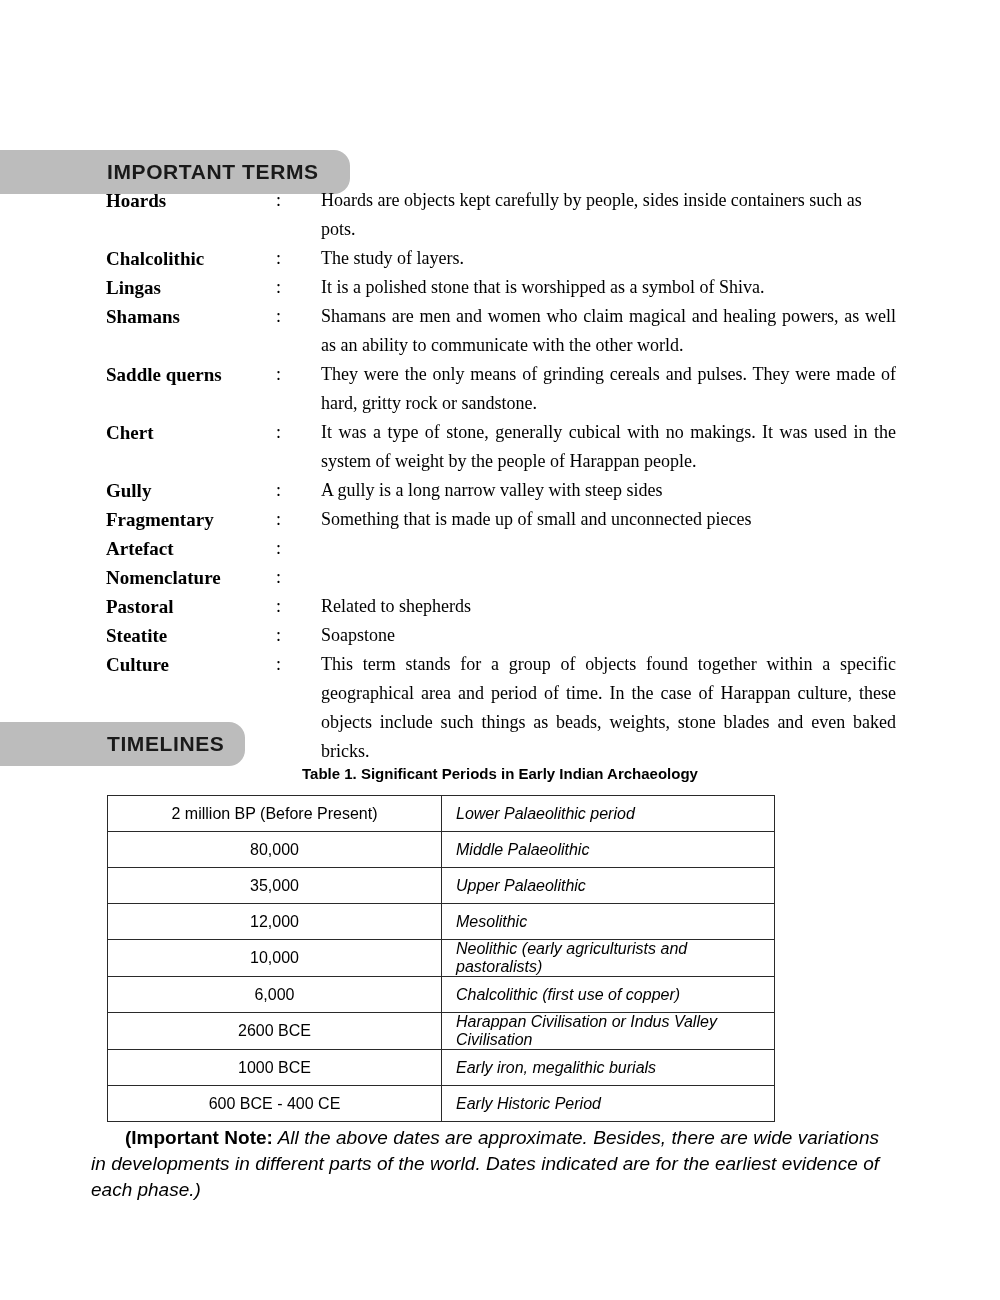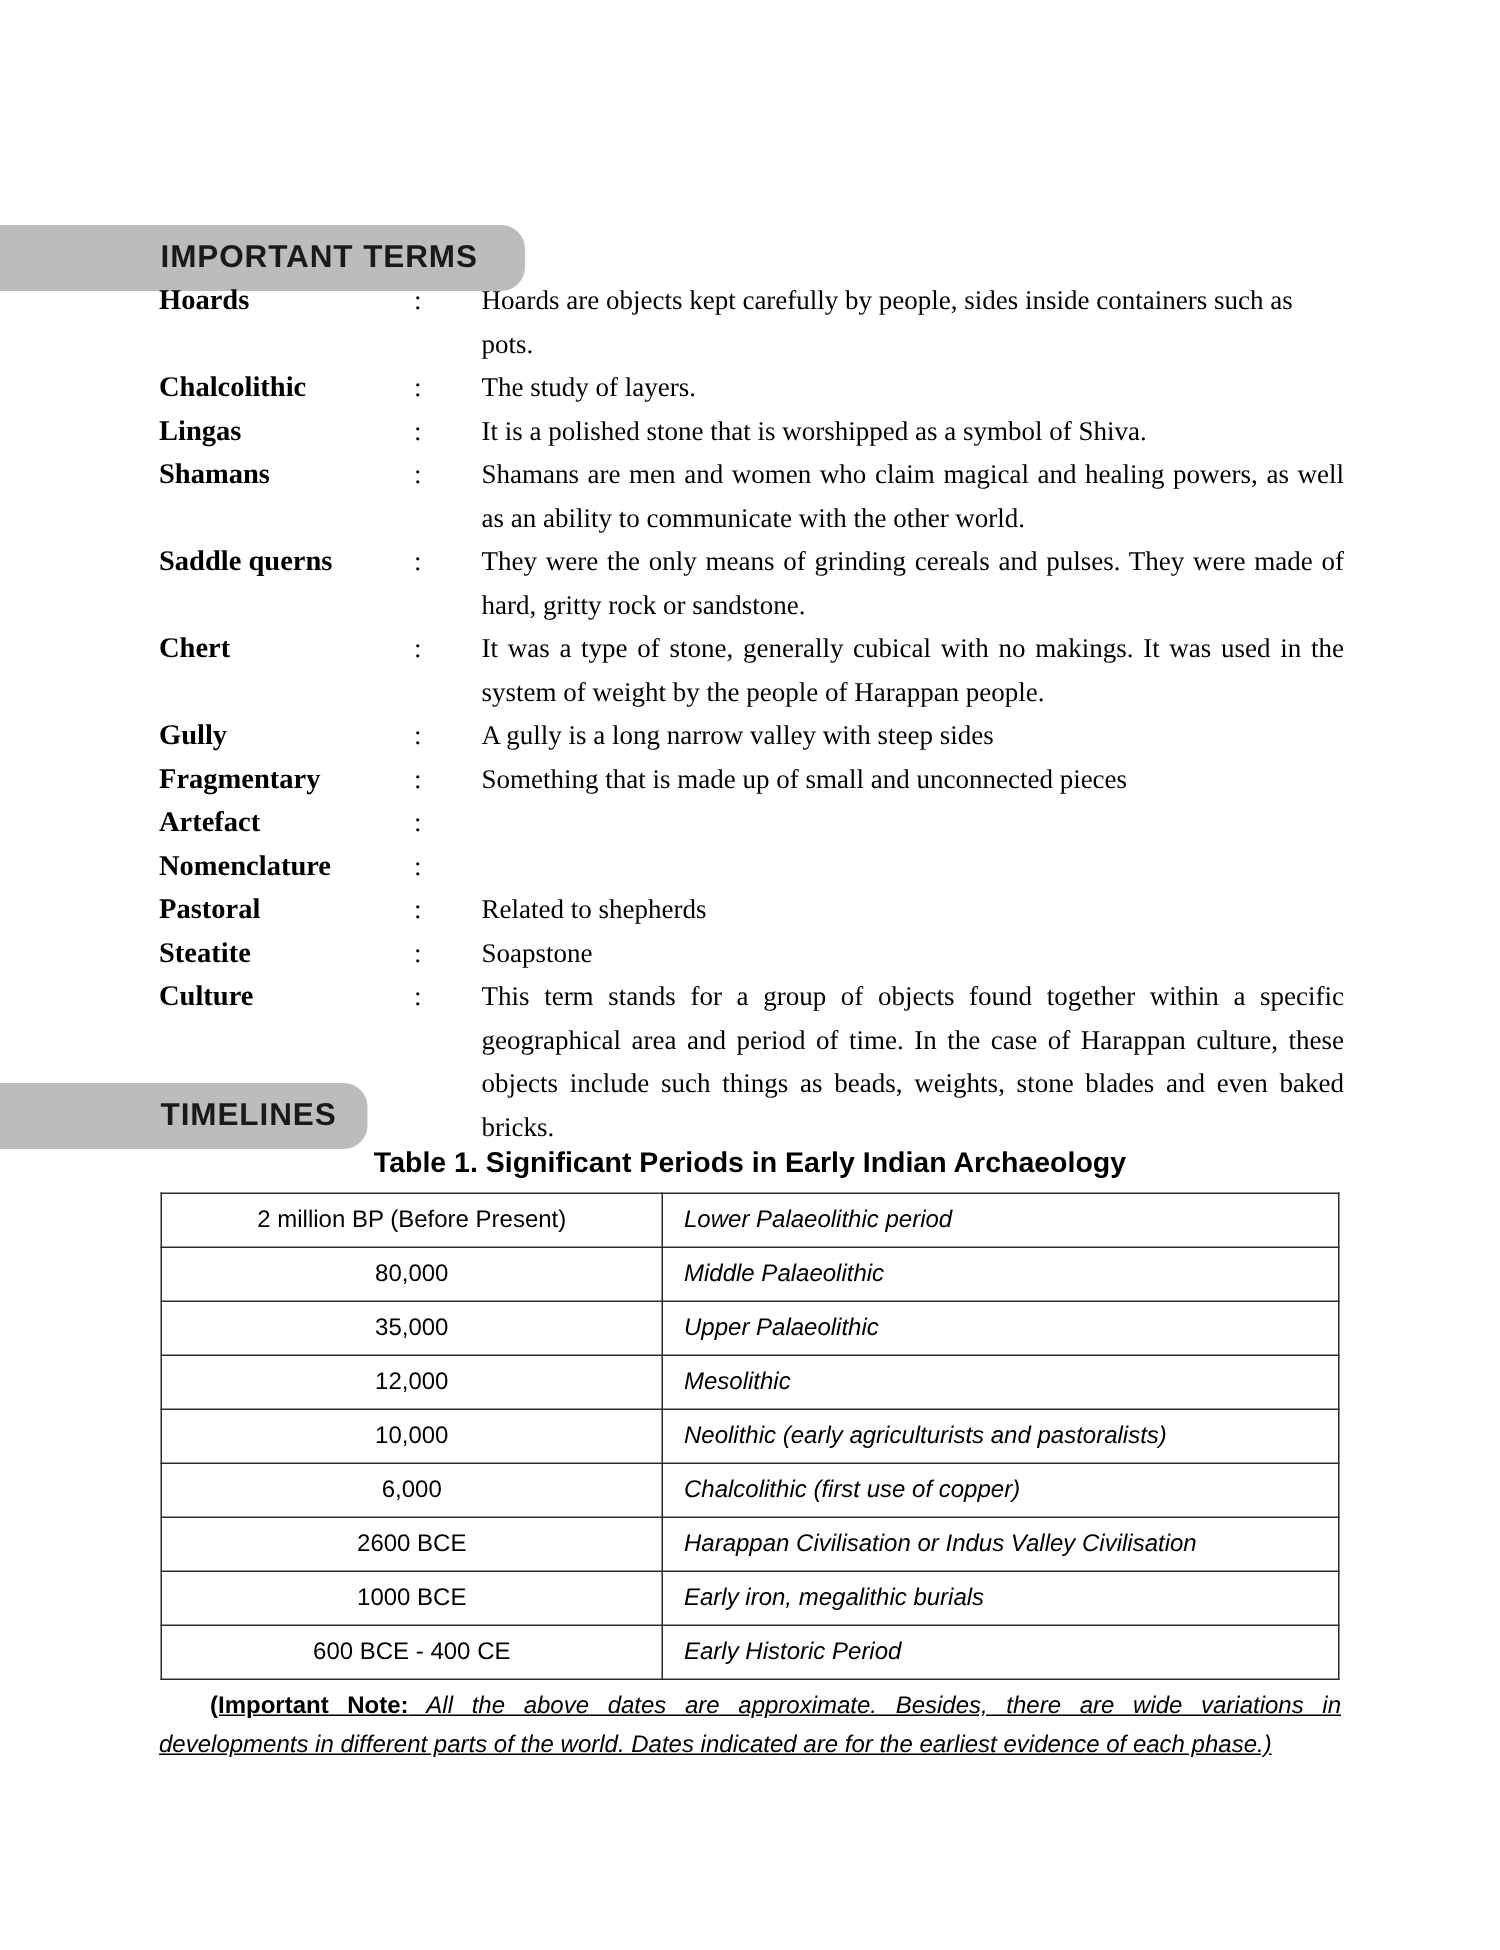--- a/index.html
+++ b/index.html
@@ -80,30 +80,30 @@
 
   
   #table-caption {
     position: absolute;
     top: 765px;
     left: 0;
     width: 1000px;
     text-align: center;
     font-family: "Liberation Sans", sans-serif;
     font-weight: bold;
-    font-size: 19px;
+    font-size: 15px;
     color: #000;
   }
 
   
   #timeline-table {
     position: absolute;
     left: 107px;
     top: 795px;
-    width: 786px;
+    width: 668px;
     border-collapse: collapse;
     table-layout: fixed;
   }
   #timeline-table td {
     border: 1.5px solid #2a2a2a;
     height: 35px;
     font-family: "Liberation Sans", sans-serif;
     font-size: 16px;
     padding: 0 10px;
     color: #000;
@@ -114,30 +114,29 @@
   }
   #timeline-table td.col-period {
     text-align: left;
     padding-left: 14px;
     font-style: italic;
   }
 
   
   #bottom-note {
     position: absolute;
-    left: 106px;
+    left: 91px;
     top: 1125px;
     width: 788px;
     font-family: "Liberation Sans", sans-serif;
-    font-size: 16px;
+    font-size: 19px;
     line-height: 26px;
     text-align: justify;
     text-justify: inter-word;
     text-indent: 34px;
-    text-decoration: underline;
   }
   #bottom-note .note-lead {
     font-weight: bold;
     font-style: normal;
   }
   #bottom-note .note-body {
     font-style: italic;
   }
 </style>
 </head>

